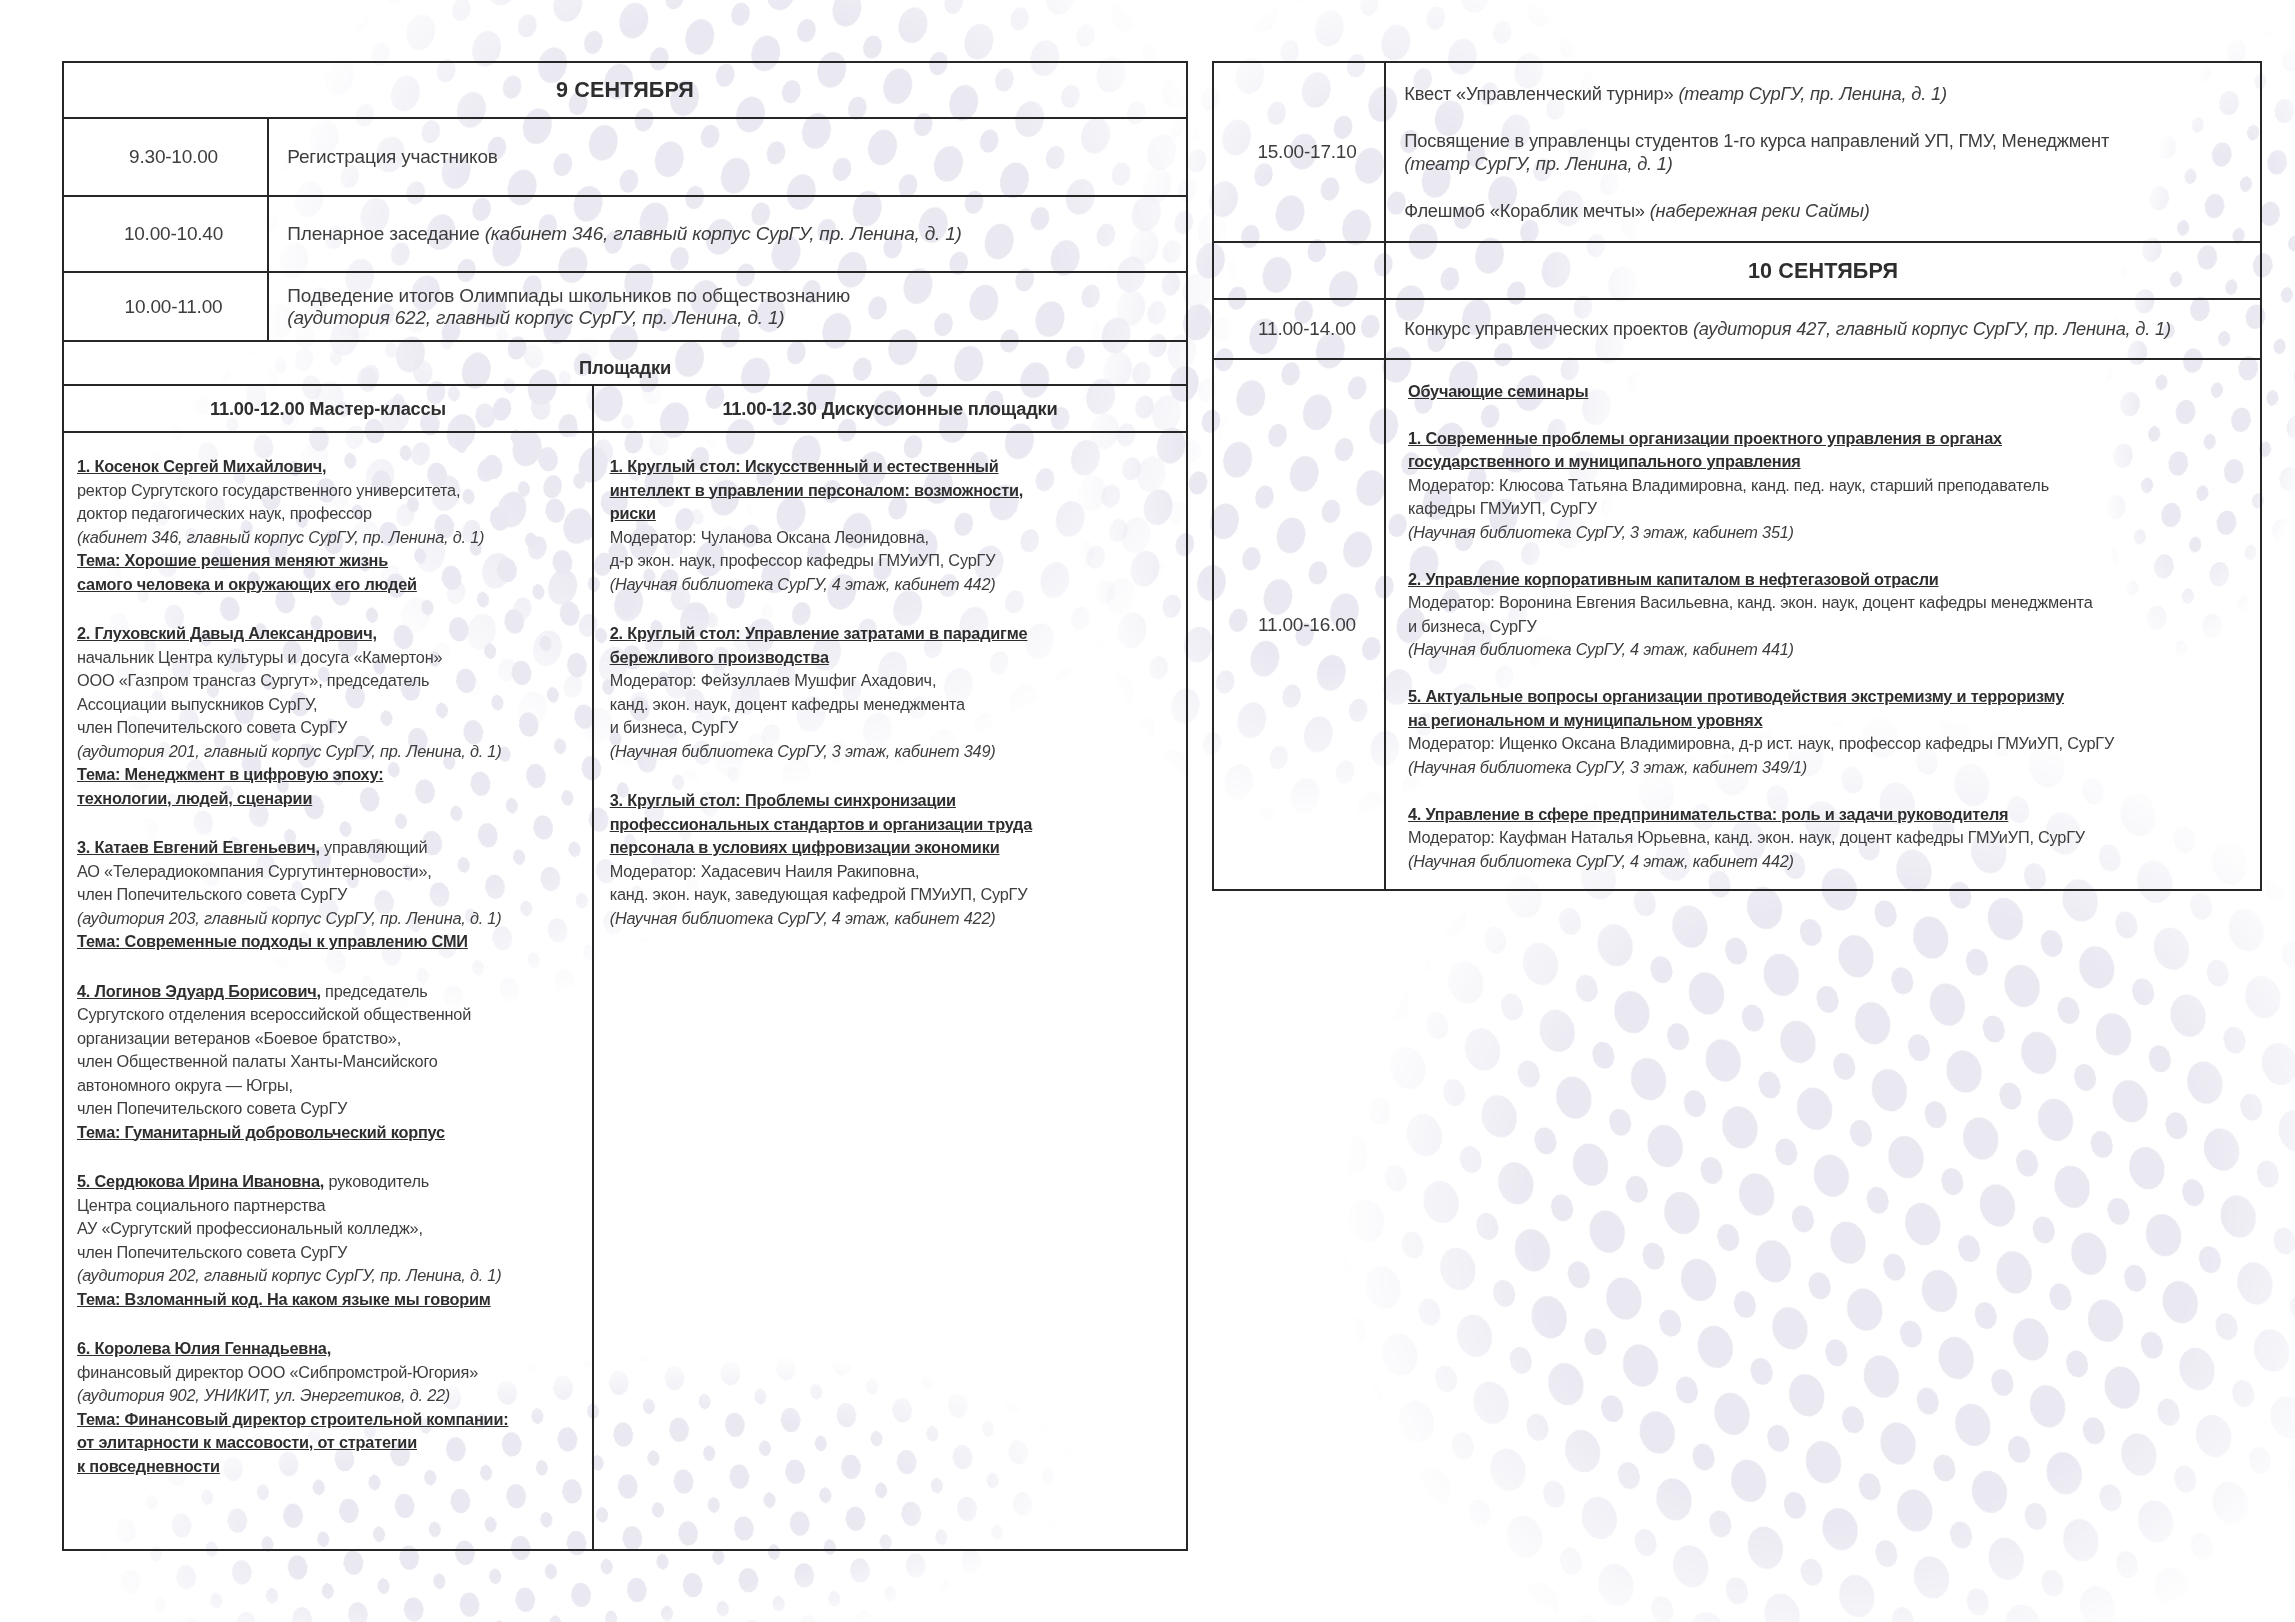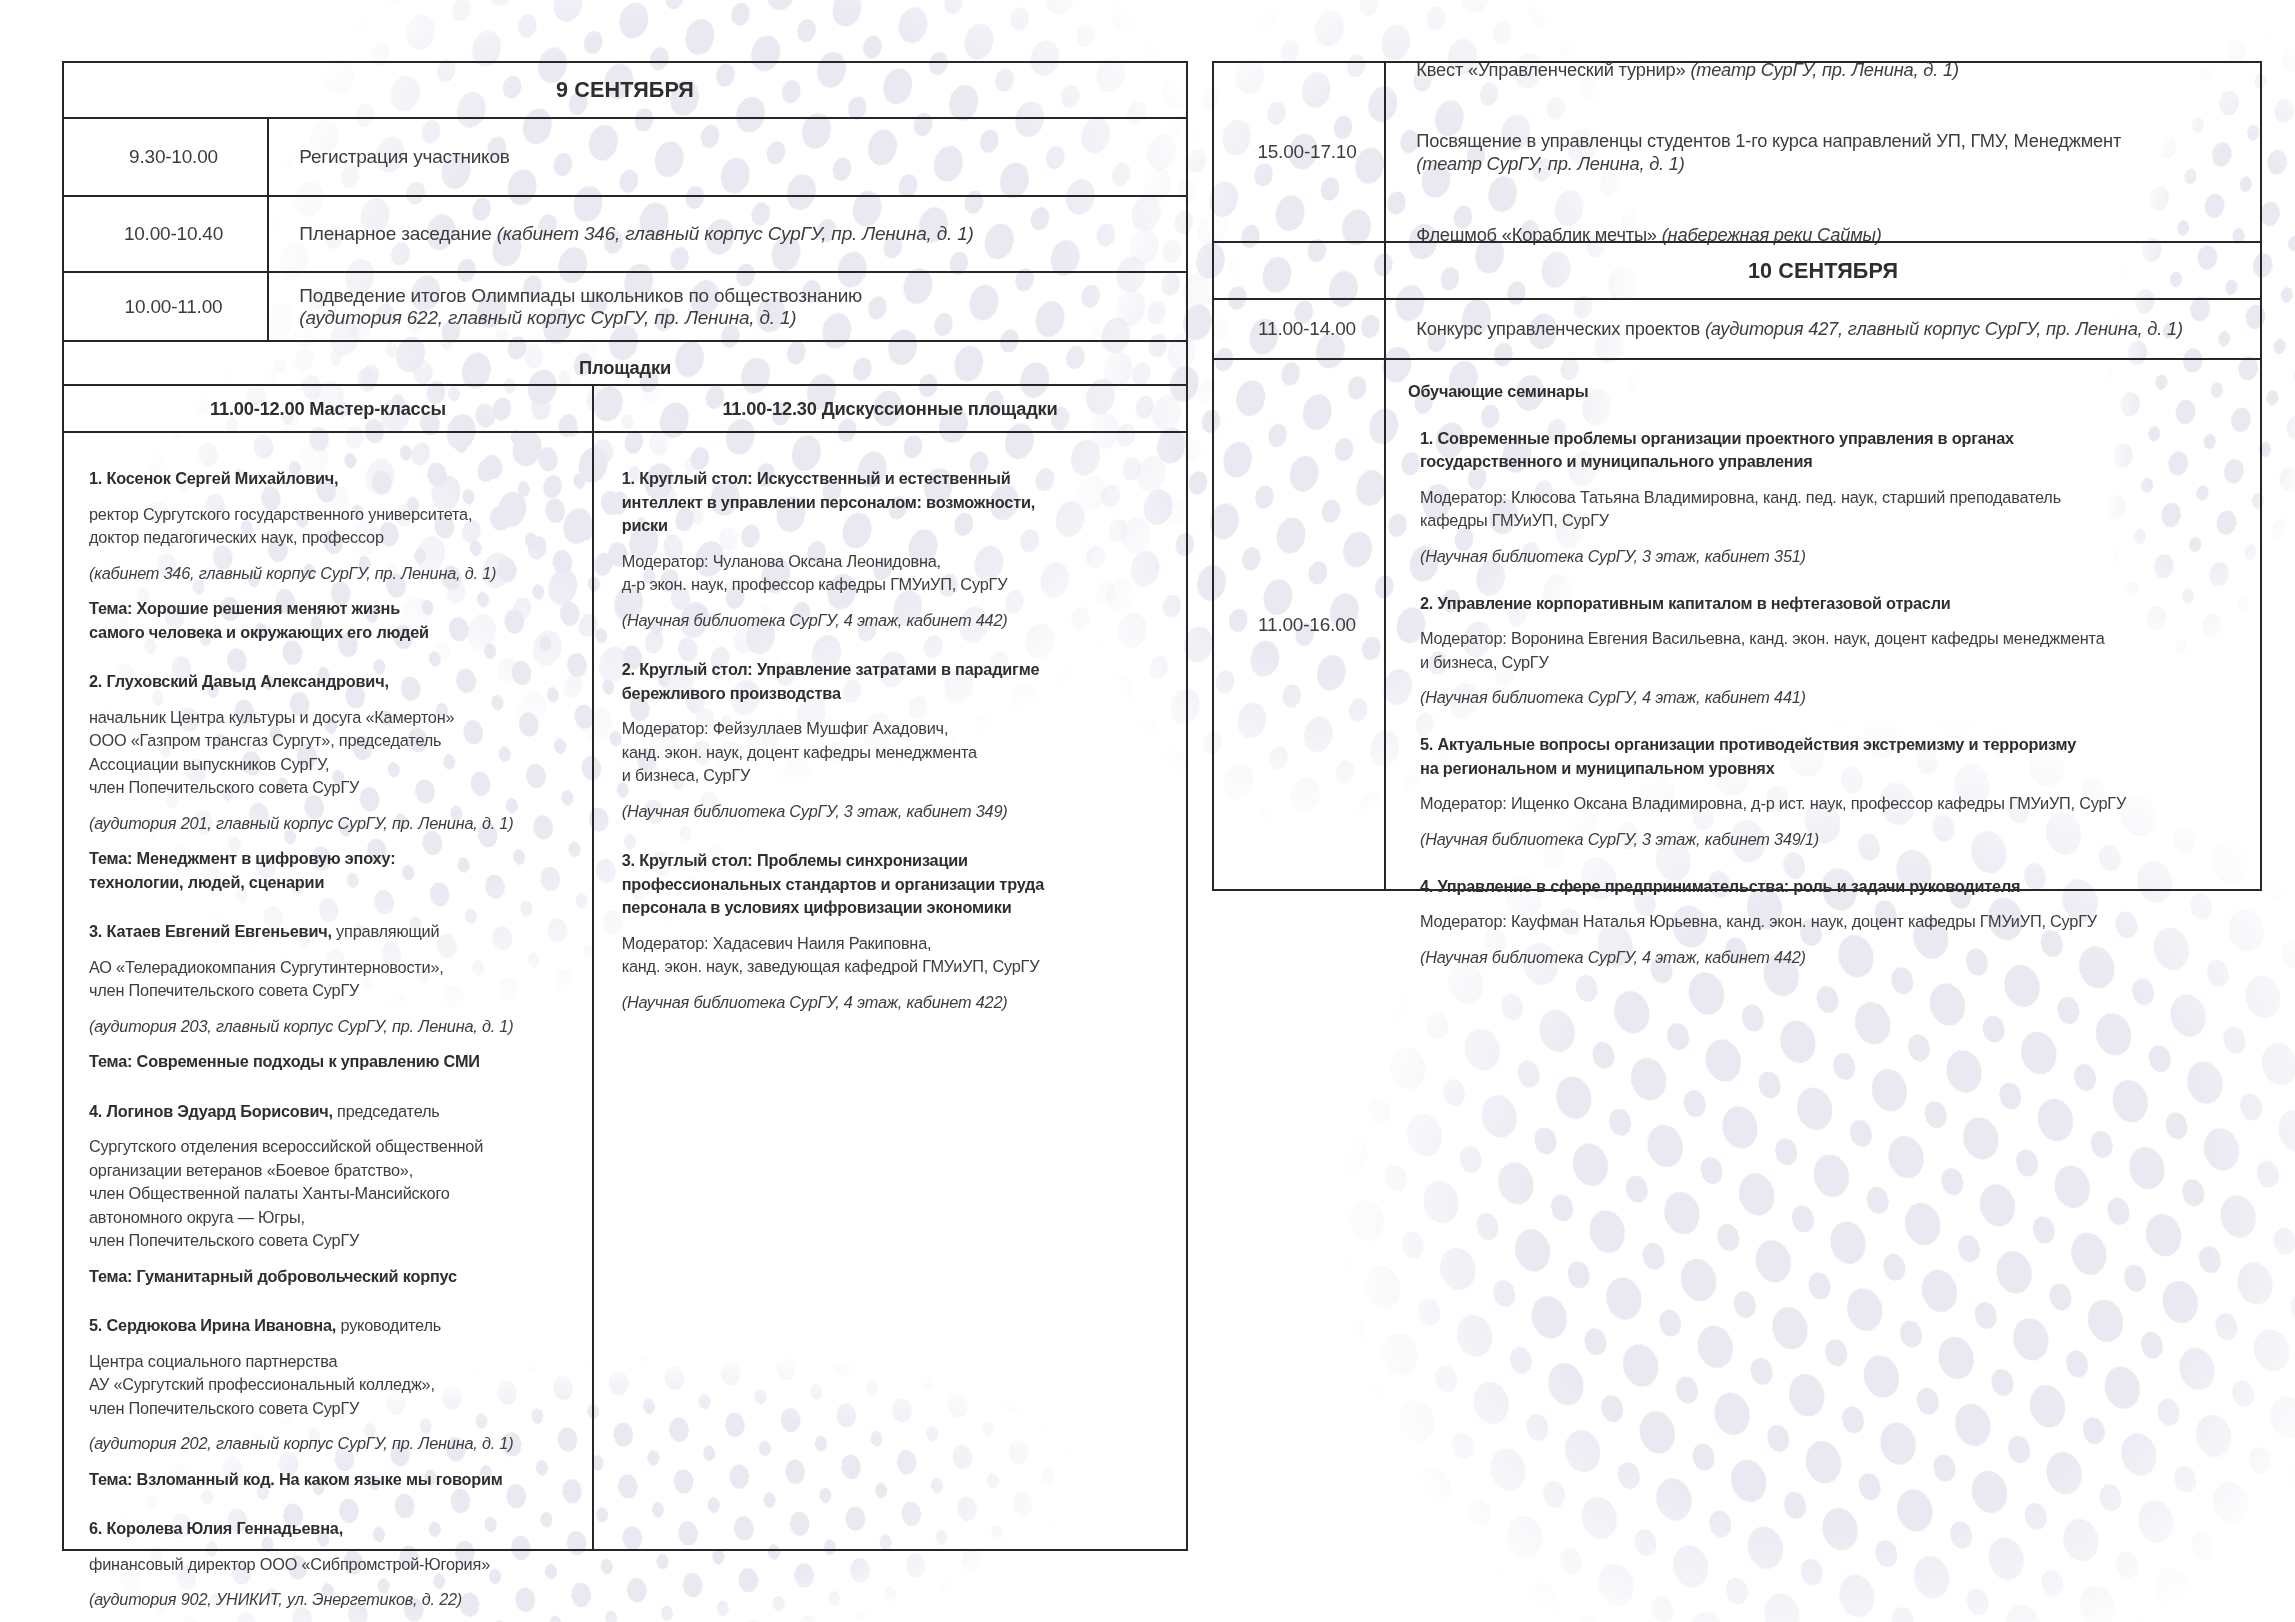--- a/index.html
+++ b/index.html
@@ -57,23 +57,23 @@
   .cell.c2{border-left:2px solid var(--border);}
   .daytitle{display:flex;align-items:center;justify-content:center;
     font-weight:bold;font-size:21.6px;color:var(--heading);letter-spacing:0.1px;}
   .sectitle{display:flex;align-items:center;justify-content:center;
     font-weight:bold;font-size:18.3px;color:var(--heading);margin-top:9px;}
   .time{display:flex;align-items:center;justify-content:center;font-size:19px;padding-left:16px;}
   .ev{display:flex;flex-direction:column;justify-content:center;font-size:19px;padding:0 19.6px 0 18.3px;}
   .colhead{display:flex;align-items:center;justify-content:center;font-weight:bold;font-size:18.3px;color:var(--heading);}
   .content{font-size:16.3px;line-height:23.5px;padding:22px 11.8px 0 13px;}
   .content.c2{padding-left:15.7px;}
-  .ln{margin:12px;white-space:pre-line;}
+  .ln{margin:0;white-space:pre-line;}
   .entry{margin:0 0 26px 0;}
-  .b{font-weight:bold;color:var(--heading);}
+  .b{font-weight:bold;color:var(--heading);text-decoration:underline;}
   .i{font-style:italic;}
   
   .ev.multi{gap:23.5px;font-size:18.3px;line-height:23.5px;}
   .ev.single{font-size:18.3px;}
   .seminars{font-size:16.3px;line-height:23.5px;padding:19.6px 19.6px 0 22px;}
   .seminars .head{margin:0 0 23.5px 0;}
   .seminars .entry{margin-bottom:23.5px;}
 </style>
 </head>
 <body>

